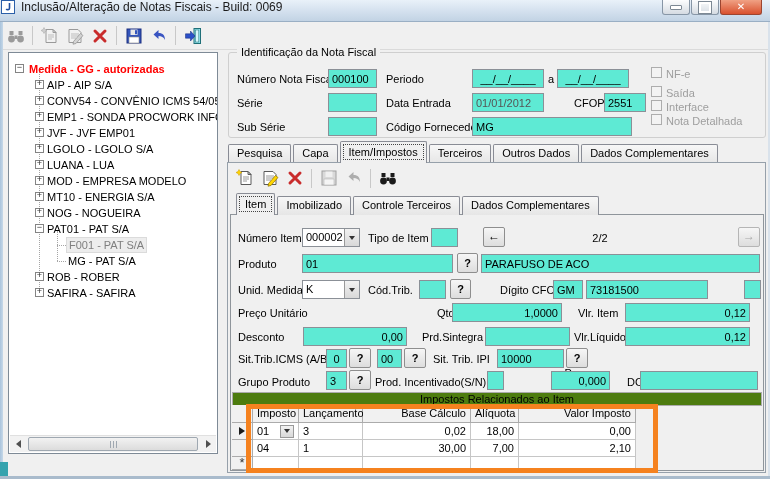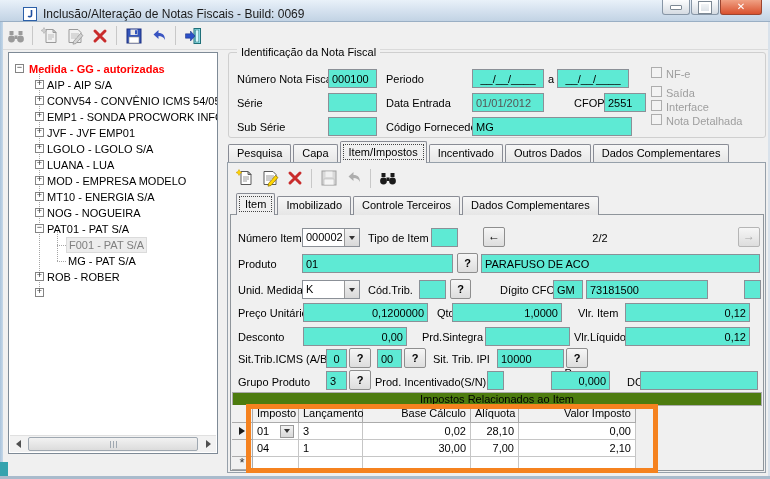--- a/index.html
+++ b/index.html
@@ -8,21 +8,21 @@
     background:#F0F0F0;
     font-family:"Liberation Sans","DejaVu Sans",sans-serif;
     font-size:11px;color:#000;
     -webkit-font-smoothing:none;
   }
   
   .titlebar{
     position:absolute;left:0;top:0;right:0;height:22px;
     background:linear-gradient(#E9F1F9 0%,#D7E3F0 45%,#C2D3E4 100%);
     border-bottom:1px solid #9AAFC4;
-    display:flex;align-items:flex-end;padding-left:23px;box-sizing:border-box;
+    display:flex;align-items:flex-start;padding-left:1px;box-sizing:border-box;
   }
   .app-icon{width:14px;height:14px;margin-right:6px;flex:0 0 auto;}
   .title-text{font-size:12px;color:#1B1B1B;white-space:nowrap;}
   .winbtns{position:absolute;right:8px;top:0;display:flex;gap:1px;}
   .winbtn{
     width:28px;height:15px;box-sizing:border-box;
     border:1px solid #8796A6;border-top:none;border-radius:0 0 3px 3px;
     background:linear-gradient(#FCFDFE,#D5DBE2);
     display:flex;align-items:center;justify-content:center;
   }
@@ -280,20 +280,23 @@
     <div class="tree-row" style="top:184px;left:57px;">
         <span class="tree-label tree-sel">F001 - PAT S/A</span>
       </div>
     <div class="tree-row" style="top:200px;left:57px;">
         <span class="tree-label">MG - PAT S/A</span>
       </div>
     <div class="tree-row" style="top:216px;left:36px;">
         <span class="tree-label">ROB - ROBER</span>
       </div>
     <span class="pmbox" style="left:26px;top:219px;"></span>
+    <div class="tree-row" style="top:232px;left:36px;">
+        <span class="tree-label">SAFIRA - SAFIRA</span>
+      </div>
     <span class="pmbox" style="left:26px;top:235px;"></span>
 
     <div class="hscroll">
       <div class="sb-arrow">
           <span class="tri-l"></span>
         </div>
       <div class="sb-thumb">
         <span class="sb-grip"></span>
           <span class="sb-grip"></span>
           <span class="sb-grip"></span>
@@ -333,21 +336,21 @@
     <span class="chk" style="left:422px;top:47px;"></span>
     <span class="l gray" style="left:437px;top:47px;">Interface</span>
     <span class="chk" style="left:422px;top:61px;"></span>
     <span class="l gray" style="left:437px;top:61px;">Nota Detalhada</span>
   </div>
 
   <div class="tabstrip" style="left:228px;top:141px;height:22px;">
     <div class="tab">Pesquisa</div>
     <div class="tab">Capa</div>
     <div class="tab active">Item/Impostos</div>
-    <div class="tab">Incentivado</div>
+    <div class="tab">Terceiros</div>
     <div class="tab">Outros Dados</div>
     <div class="tab">Dados Complementares</div>
   </div>
 
   <div class="outer-panel"></div>
 
   <div class="toolbar2" style="left:232px;top:166px;height:24px;">
     <div class="tb-btn">
       <svg width="20" height="20" viewBox="0 0 20 20">
         <path d="M6 3.5h7l3 3v10H6z" fill="#FFFFFF" stroke="#5A5A5A"></path>
@@ -430,21 +433,20 @@
   <span class="l" style="left:368px;top:283px;">Cód.Trib.</span>
   <input class="f" style="left: 419px; top: 280px; width: 27px;" value="">
   <div class="q" style="left:450px;top:279px;">?</div>
   <span class="l" style="left:500px;top:283px;">Dígito CFOP</span>
   <input class="f" style="left: 553px; top: 280px; width: 30px;" value="GM">
   <span class="l" style="left:590px;top:283px;">NCM</span>
   <input class="f" style="left: 586px; top: 280px; width: 122px;" value="73181500">
   <input class="f" style="left: 744px; top: 280px; width: 17px; padding: 0px;" value="">
 
   <span class="l" style="left:238px;top:306px;">Preço Unitário</span>
-  <input class="f n" style="left: 303px; top: 303px; width: 125px;" value="0,1200000">
   <span class="l" style="left:437px;top:306px;">Qtd.</span>
   <input class="f n" style="left: 452px; top: 303px; width: 110px;" value="1,0000">
   <span class="l" style="left:578px;top:306px;">Vlr. Item</span>
   <input class="f n" style="left: 625px; top: 303px; width: 125px;" value="0,12">
 
   <span class="l" style="left:238px;top:330px;">Desconto</span>
   <input class="f n" style="left: 303px; top: 327px; width: 104px;" value="0,00">
   <span class="l" style="left:422px;top:330px;">Prd.Sintegra</span>
   <input class="f" style="left: 485px; top: 327px; width: 85px;" value="">
   <span class="l" style="left:574px;top:330px;">Vlr.Líquido</span>
@@ -485,21 +487,21 @@
           <span class="rowmark"></span>
         </div>
       <div class="g-c c1">
         <span>01</span>
         <span class="cell-combo-btn">
             <span class="combo-tri"></span>
           </span>
       </div>
       <div class="g-c c2">3</div>
       <div class="g-c c3 r">0,02</div>
-      <div class="g-c c4 r">28,10</div>
+      <div class="g-c c4 r">18,00</div>
       <div class="g-c c5 r">0,00</div>
     </div>
     <div class="g-row">
       <div class="g-sel"></div>
       <div class="g-c c1">04</div>
       <div class="g-c c2">1</div>
       <div class="g-c c3 r">30,00</div>
       <div class="g-c c4 r">7,00</div>
       <div class="g-c c5 r">2,10</div>
     </div>

